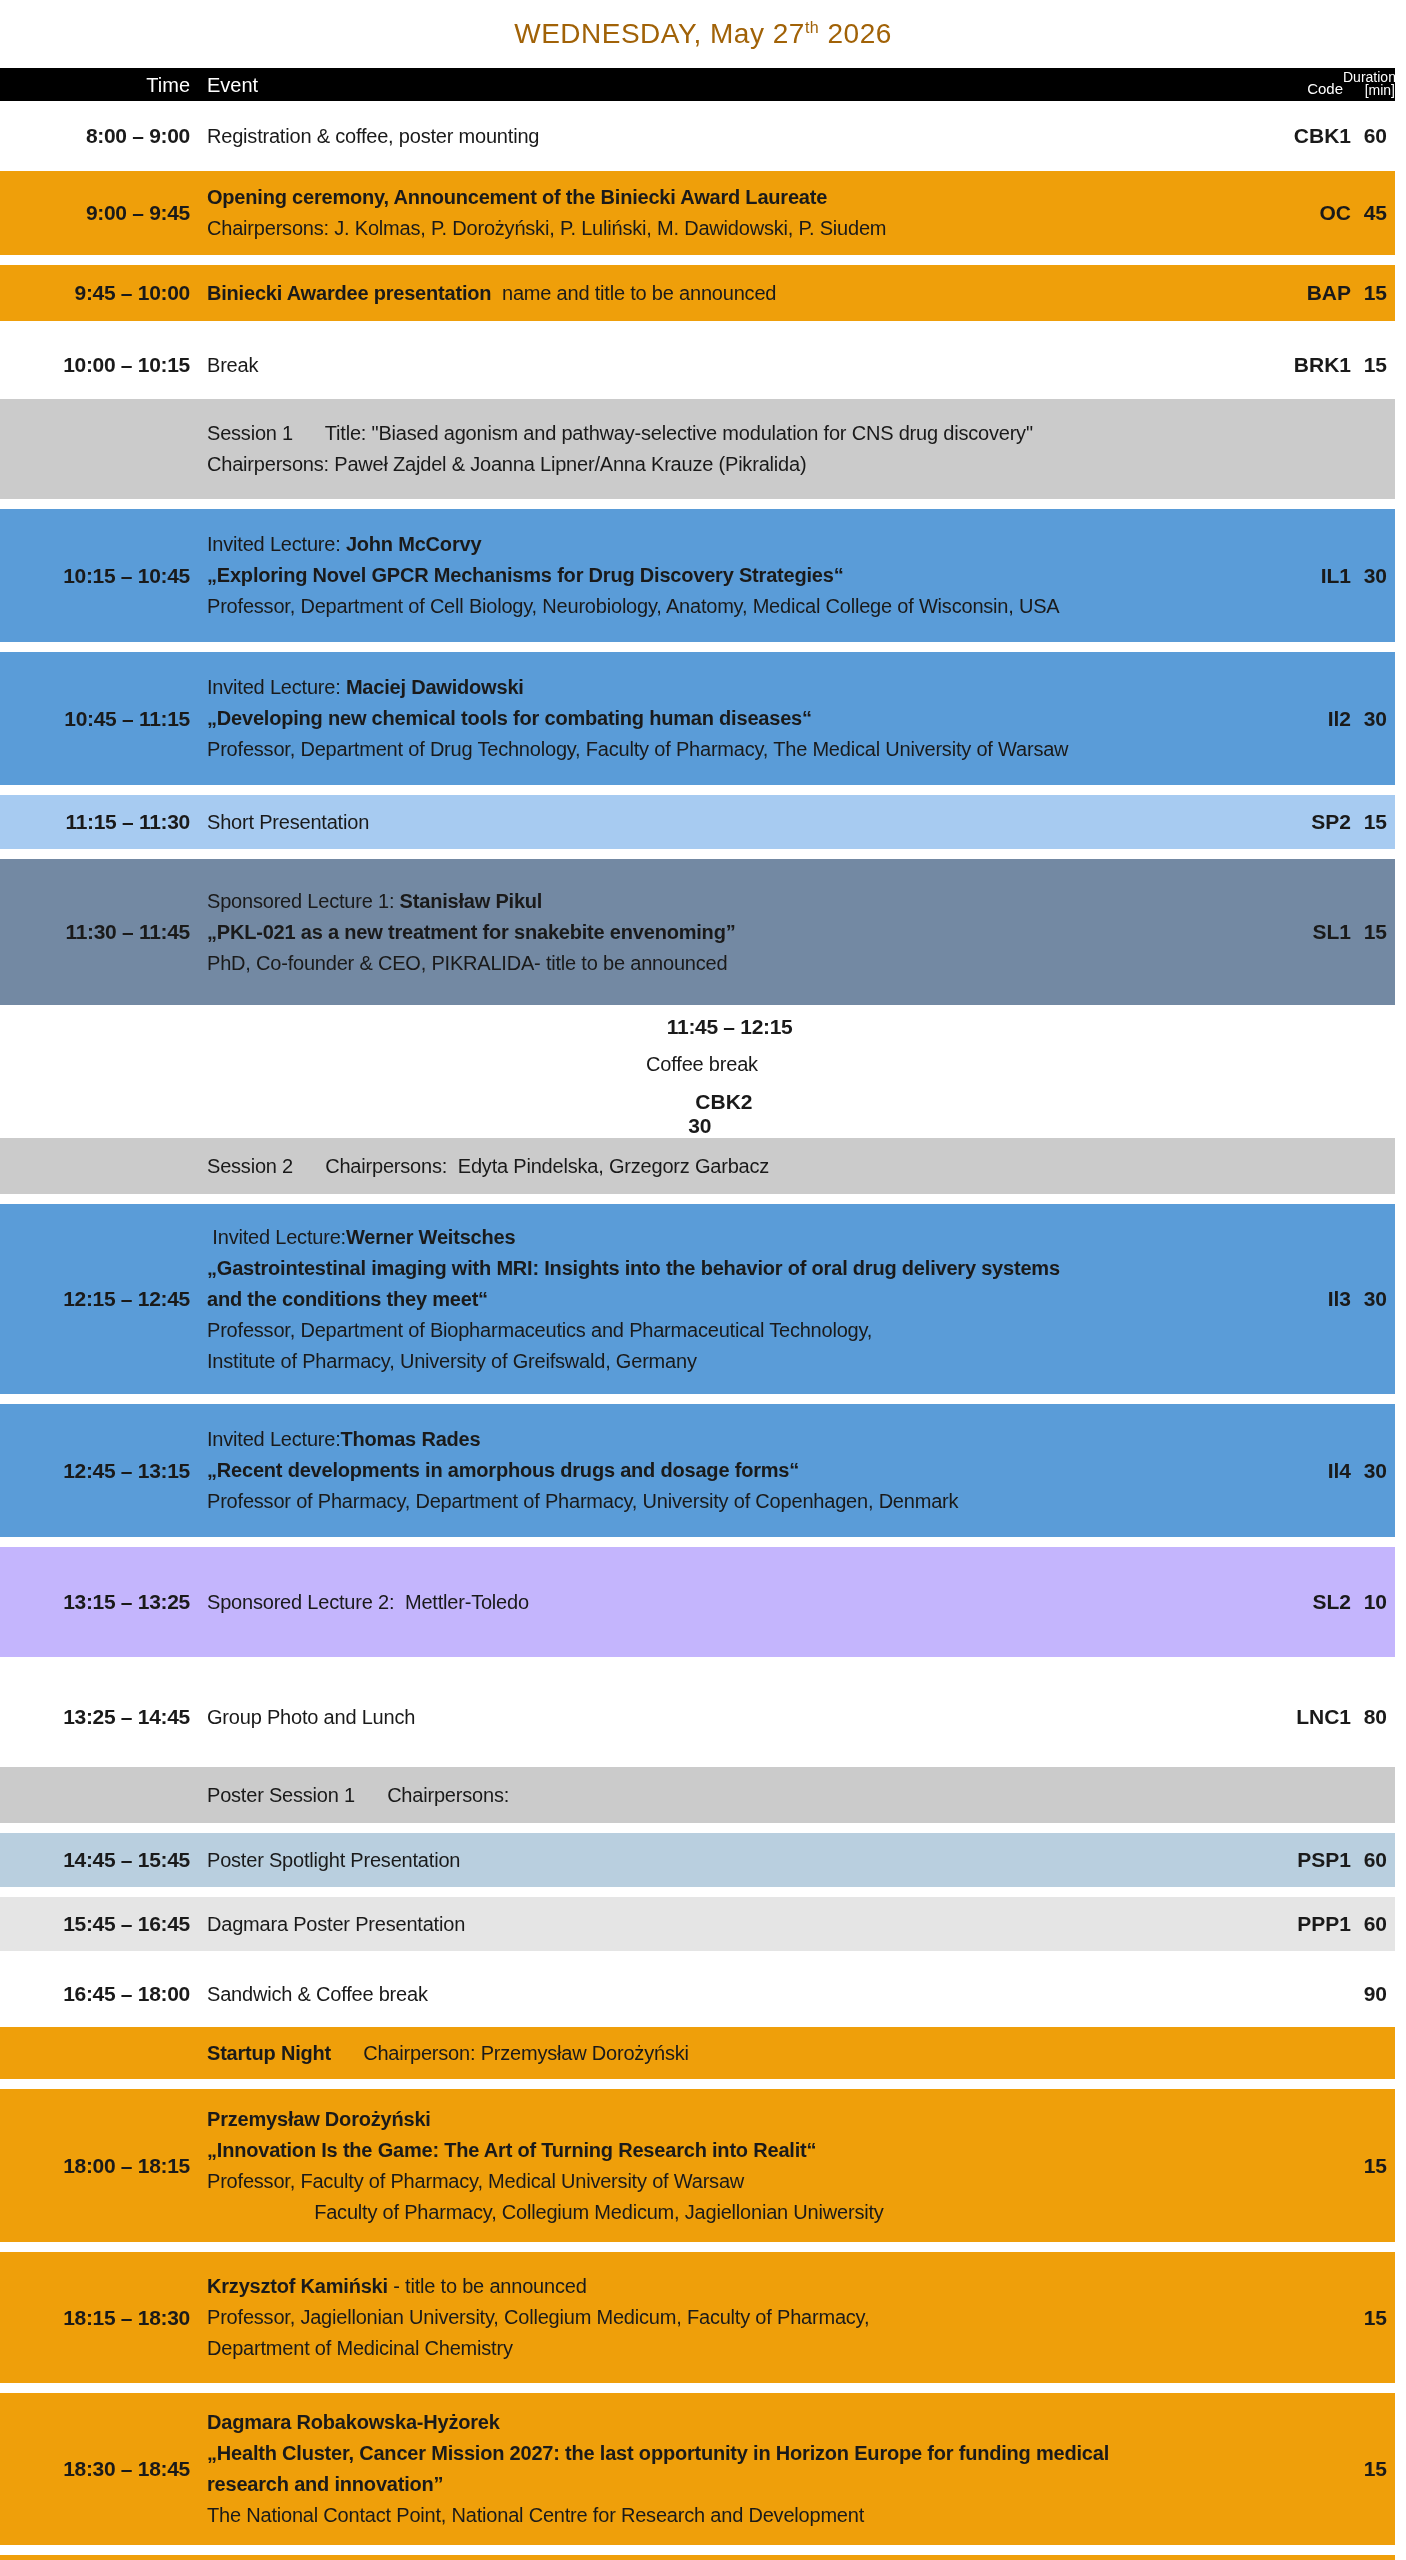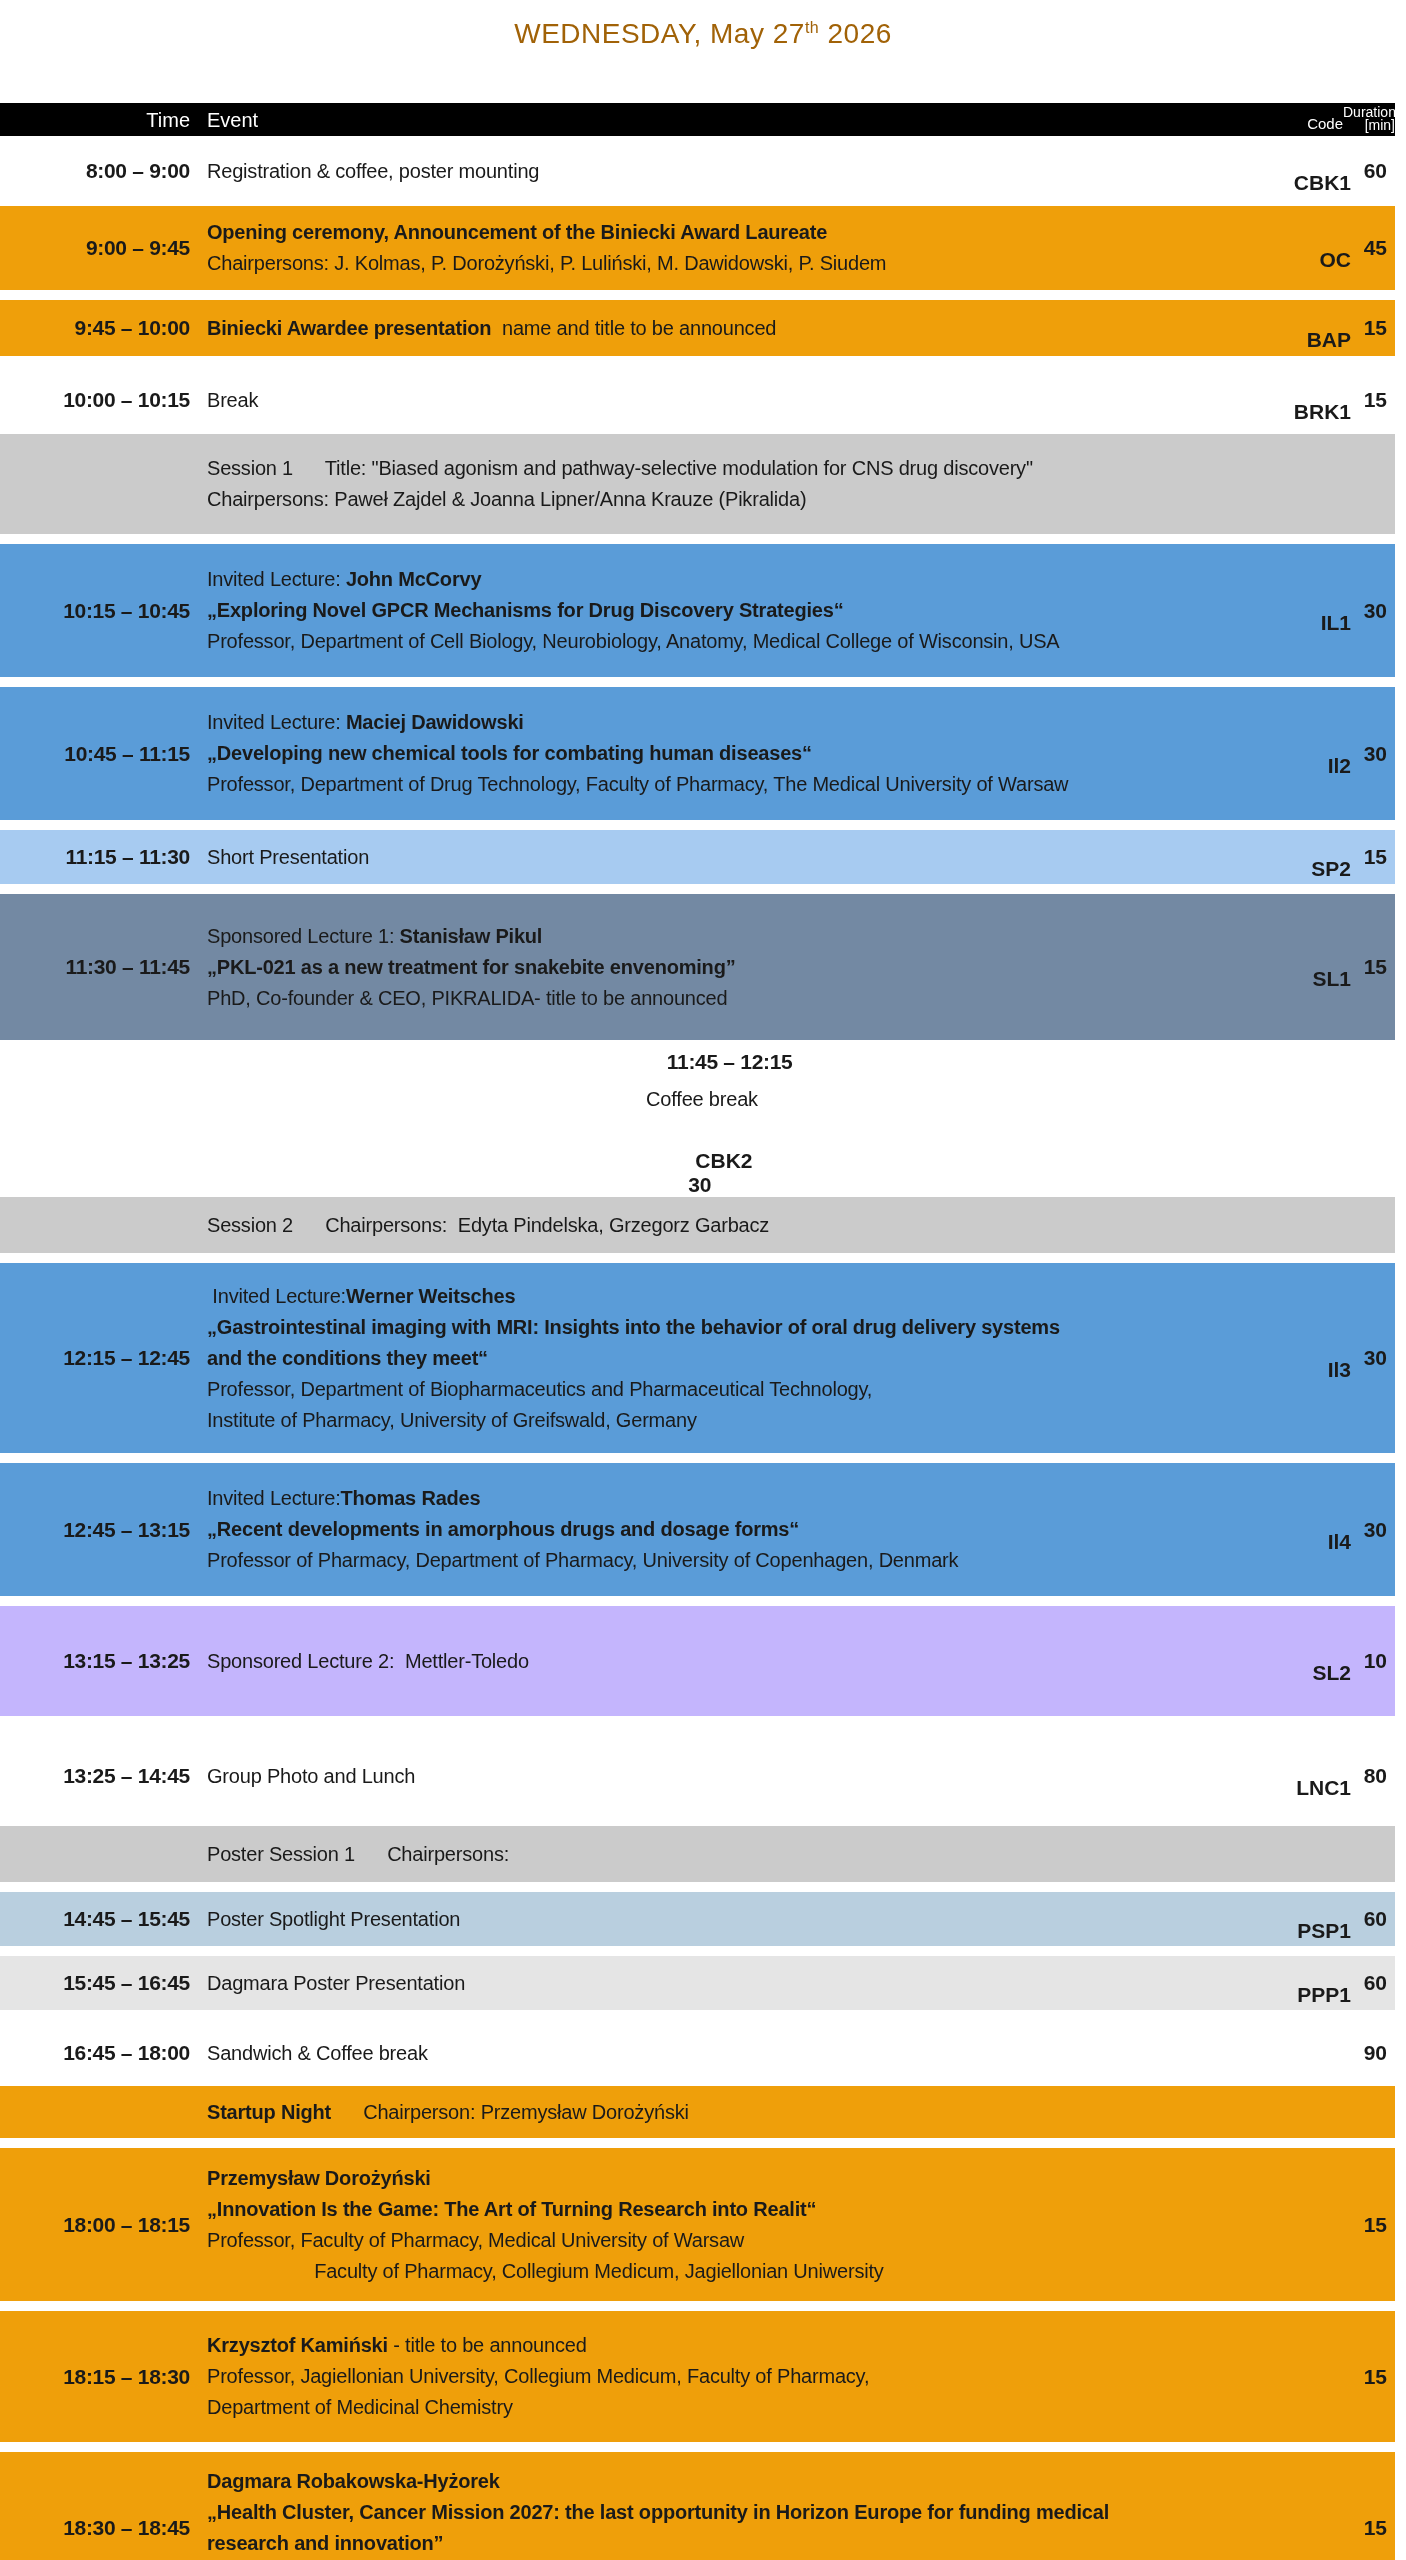--- a/index.html
+++ b/index.html
@@ -12,21 +12,20 @@
     height:68px;box-sizing:border-box;padding-top:18px;
     text-align:center;font-size:28px;color:#a16207;
     white-space:pre;letter-spacing:0.5px;
   }
   .title sup{font-size:16px;}
   .header-bar{
     display:flex;align-items:flex-end;
     background:#000;color:#fff;
     height:33px;margin-right:11px;box-sizing:border-box;
     padding-bottom:4px;
-    margin-top:35px;
   }
   .hb-time{width:190px;text-align:right;font-size:20px;}
   .hb-event{flex:1;padding-left:17px;font-size:20px;}
   .hb-code{width:110px;text-align:right;font-size:15px;}
   .hb-dur{width:52px;text-align:right;font-size:14px;line-height:13px;padding-right:0;}
   .table{margin:0;}
   .row{
     display:flex;align-items:center;
     margin-right:11px;box-sizing:border-box;
   }
@@ -35,21 +34,21 @@
   .cell.time{
     width:190px;text-align:right;font-weight:bold;
     font-size:21px;letter-spacing:-0.3px;
   }
   .cell.event{
     flex:1;padding:10px 8px 10px 17px;
     font-size:20px;line-height:31px;letter-spacing:-0.2px;
   }
   .cell.event .line{white-space:pre-wrap;}
   .cell.event .b{font-weight:bold;}
-  .cell.code{width:110px;text-align:right;font-weight:bold;font-size:21px;margin-top:24px;}
+  .cell.code{width:110px;text-align:right;font-weight:bold;font-size:21px;}
   .cell.dur{width:44px;text-align:right;font-weight:bold;font-size:21px;padding-right:8px;}
 </style>
 </head>
 <body>
 
 <div class="page">
   <div class="title"><span>WEDNESDAY, May 27</span><sup>th</sup><span> 2026</span></div>
 
   <div class="header-bar">
     <div class="hb-time">Time</div>

